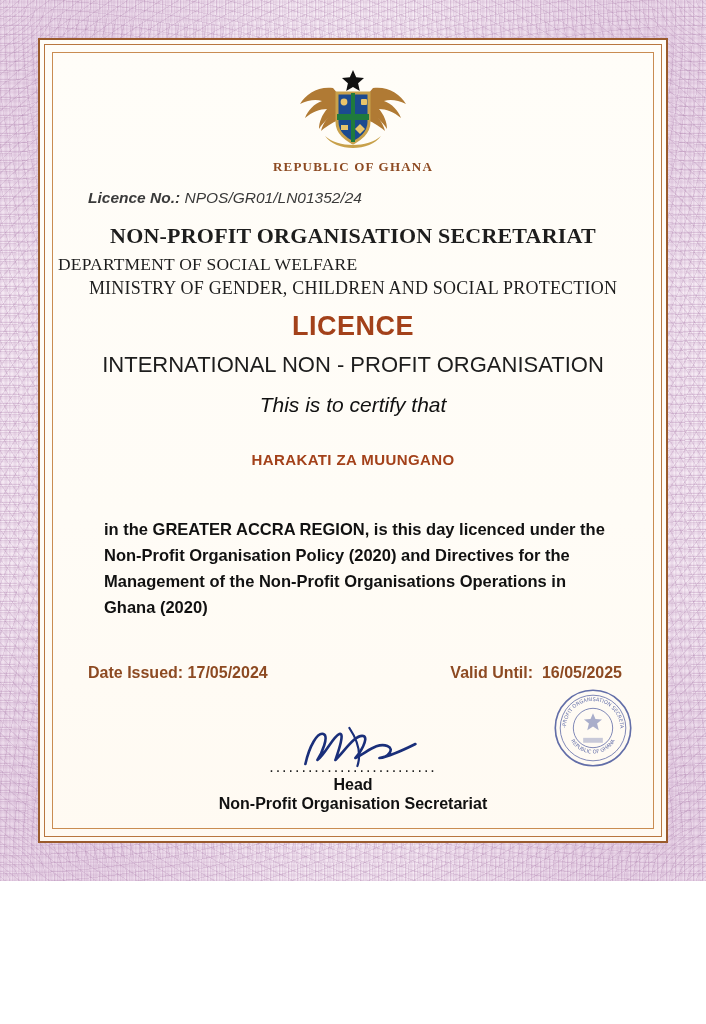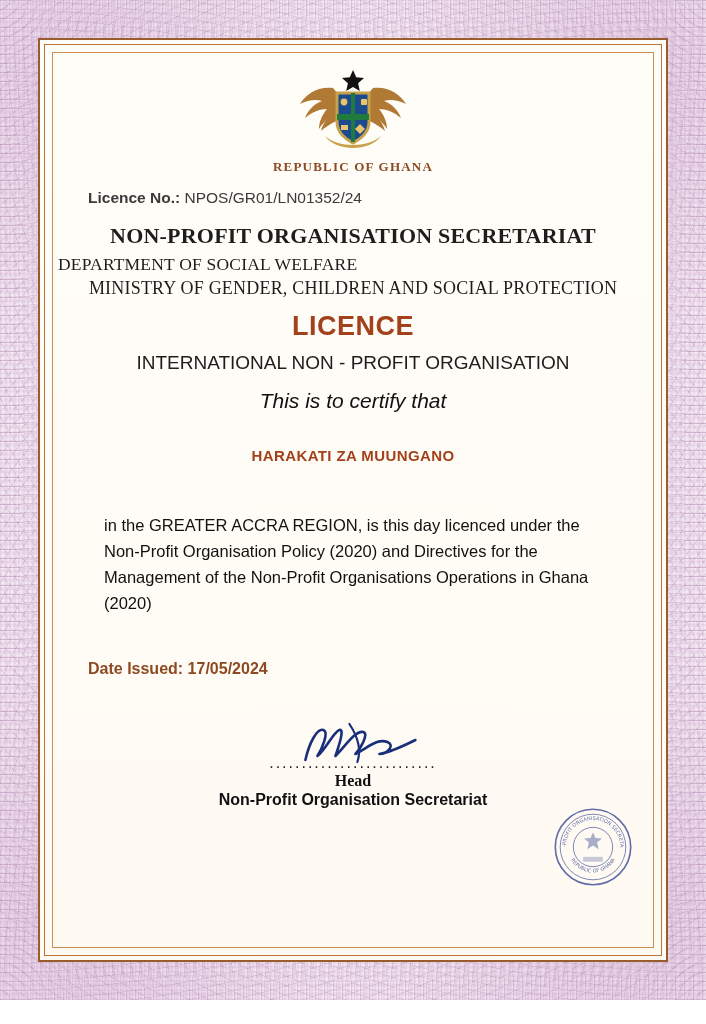--- a/index.html
+++ b/index.html
@@ -11,21 +11,21 @@
     width: 706px;
     height: 1024px;
     font-family: "Liberation Sans", sans-serif;
     overflow: hidden;
   }
 
   
   .certificate {
     position: relative;
     width: 706px;
-    height: 1000px;
+    height: 881px;
     box-sizing: border-box;
     background:
       repeating-linear-gradient(90deg,
         rgba(190,150,190,0.30) 0px,
         rgba(235,215,235,0.10) 3px,
         rgba(190,150,190,0.28) 6px,
         rgba(250,240,250,0.05) 9px),
       repeating-linear-gradient(0deg,
         rgba(185,145,185,0.26) 0px,
         rgba(240,225,240,0.08) 3px,
@@ -104,20 +104,21 @@
     letter-spacing: 1.2px;
     color: #8d4a22;
   }
 
   .licence-no {
     margin-top: 14px;
     padding-left: 30px;
     font-family: "Liberation Sans", sans-serif;
     font-size: 15.5px;
     color: #3a3a3a;
+    font-style: italic;
   }
   .licence-no .lbl { font-weight: bold; }
 
   .org-title {
     margin-top: 16px;
     text-align: center;
     font-family: "Liberation Serif", serif;
     font-size: 22px;
     font-weight: bold;
     color: #1d1d1d;
@@ -147,21 +148,21 @@
     font-size: 27px;
     font-weight: bold;
     color: #a3411a;
     letter-spacing: .5px;
   }
 
   .category {
     margin-top: 10px;
     text-align: center;
     font-family: "Liberation Sans", sans-serif;
-    font-size: 19px;
+    font-size: 22px;
     color: #1d1d1d;
   }
 
   .certify {
     margin-top: 15px;
     text-align: center;
     font-family: "Liberation Sans", sans-serif;
     font-style: italic;
     font-weight: normal;
     font-size: 21px;
@@ -175,21 +176,21 @@
     font-weight: bold;
     font-size: 15px;
     color: #a3411a;
     letter-spacing: .4px;
   }
 
   .body-text {
     margin: 48px 0 12px 46px;
     width: 510px;
     font-family: "Liberation Sans", sans-serif;
-    font-weight: normal;
+    font-weight: bold;
     font-size: 16.5px;
     line-height: 26px;
     color: #111;
   }
 
   .dates {
     margin-top: 44px;
     display: flex;
     justify-content: space-between;
     padding: 0 8px 0 30px;
@@ -222,21 +223,21 @@
     top: 30px;
     transform: translateX(-50%);
     font-family: "Liberation Sans", sans-serif;
     font-size: 16px;
     letter-spacing: 2px;
     color: #222;
     white-space: nowrap;
   }
   .sig-title {
     margin-top: 4px;
-    font-family: Liberation Serif, serif;
+    font-family: Liberation Sans, sans-serif;
     font-weight: bold;
     font-size: 16px;
     color: #111;
   }
   .sig-sub {
     margin-top: 1px;
     font-family: "Liberation Sans", sans-serif;
     font-weight: bold;
     font-size: 16px;
     color: #111;
@@ -312,20 +313,24 @@
     <div class="certify">This is to certify that</div>
 
     <div class="org-name">HARAKATI ZA MUUNGANO</div>
 
     <div class="body-text">in the GREATER ACCRA REGION, is this day licenced under the Non-Profit Organisation Policy (2020) and Directives for the Management of the Non-Profit Organisations Operations in Ghana (2020)</div>
 
     <div class="dates">
       <div class="date-issued">
         <span>Date Issued:</span>
         <span>17/05/2024</span>
+      </div>
+      <div class="date-valid">
+        <span>Valid Until:</span>
+        &nbsp;<span>16/05/2025</span>
       </div>
     </div>
 
     <div class="sign-block">
       <div class="sig-area">
         <svg class="sig-svg" width="140" height="48" viewBox="0 0 140 48" xmlns="http://www.w3.org/2000/svg">
           <path d="M14 40 C18 22 26 8 32 10 C38 12 30 30 26 36 C34 30 42 12 48 10 C54 8 46 30 44 36 C54 26 64 10 72 12 C78 14 68 30 64 34 C76 28 86 18 96 22 C104 25 96 34 88 34 C100 32 112 26 124 20" fill="none" stroke="#1a2f7a" stroke-width="2.6" stroke-linecap="round" stroke-linejoin="round"></path>
           <path d="M58 4 C66 16 70 30 66 42" fill="none" stroke="#1a2f7a" stroke-width="2.2" stroke-linecap="round"></path>
         </svg>
         <div class="dots">..........................</div>

